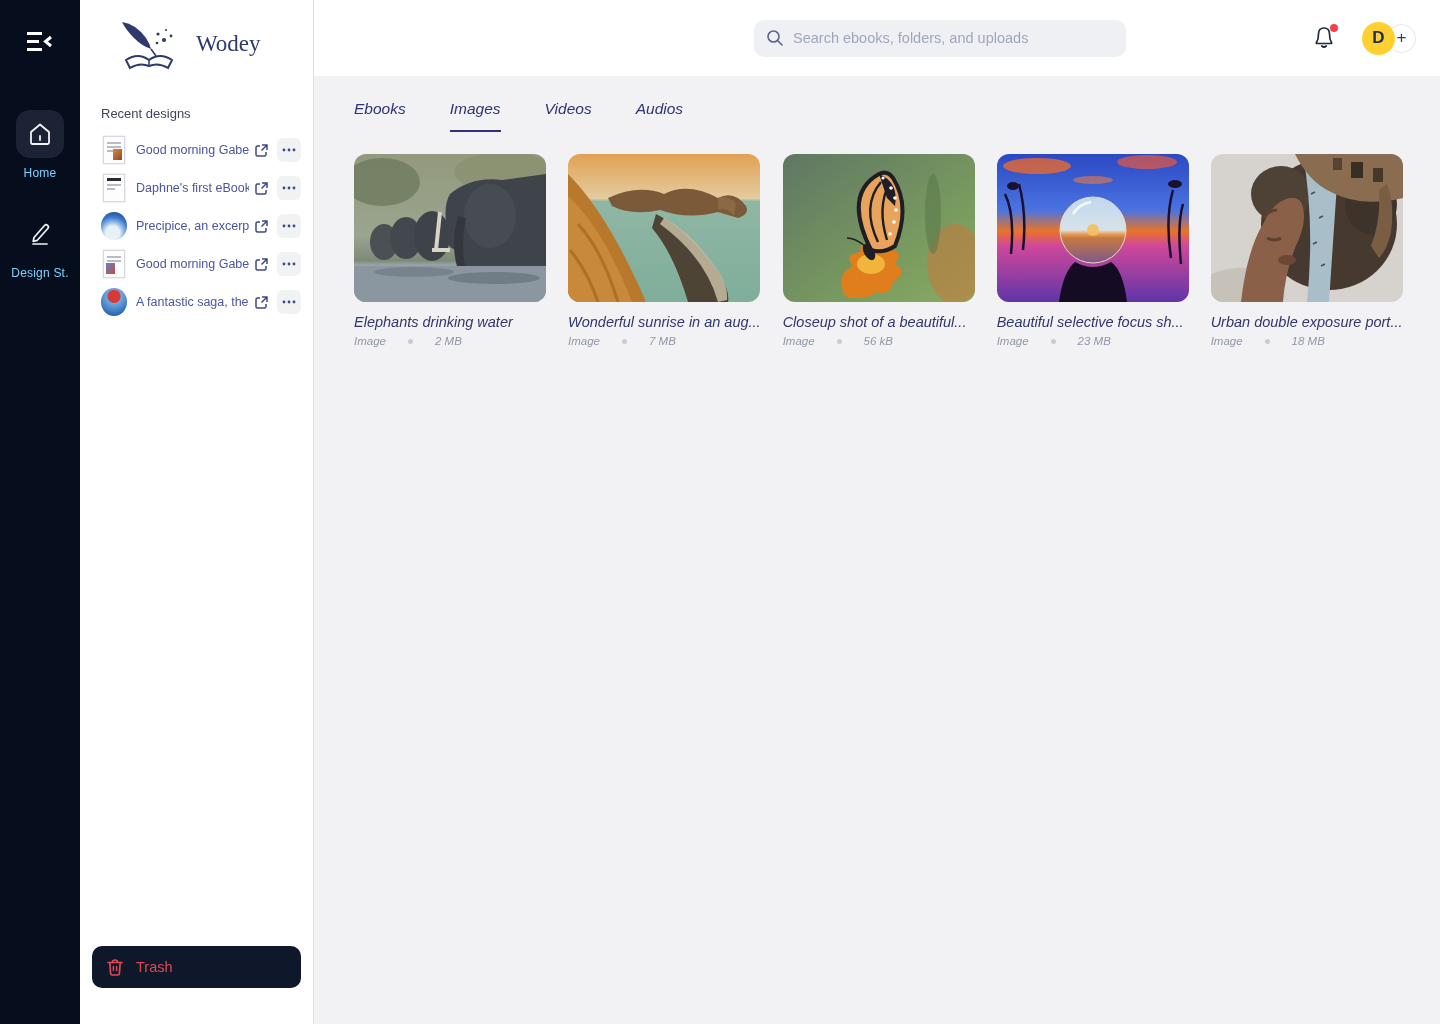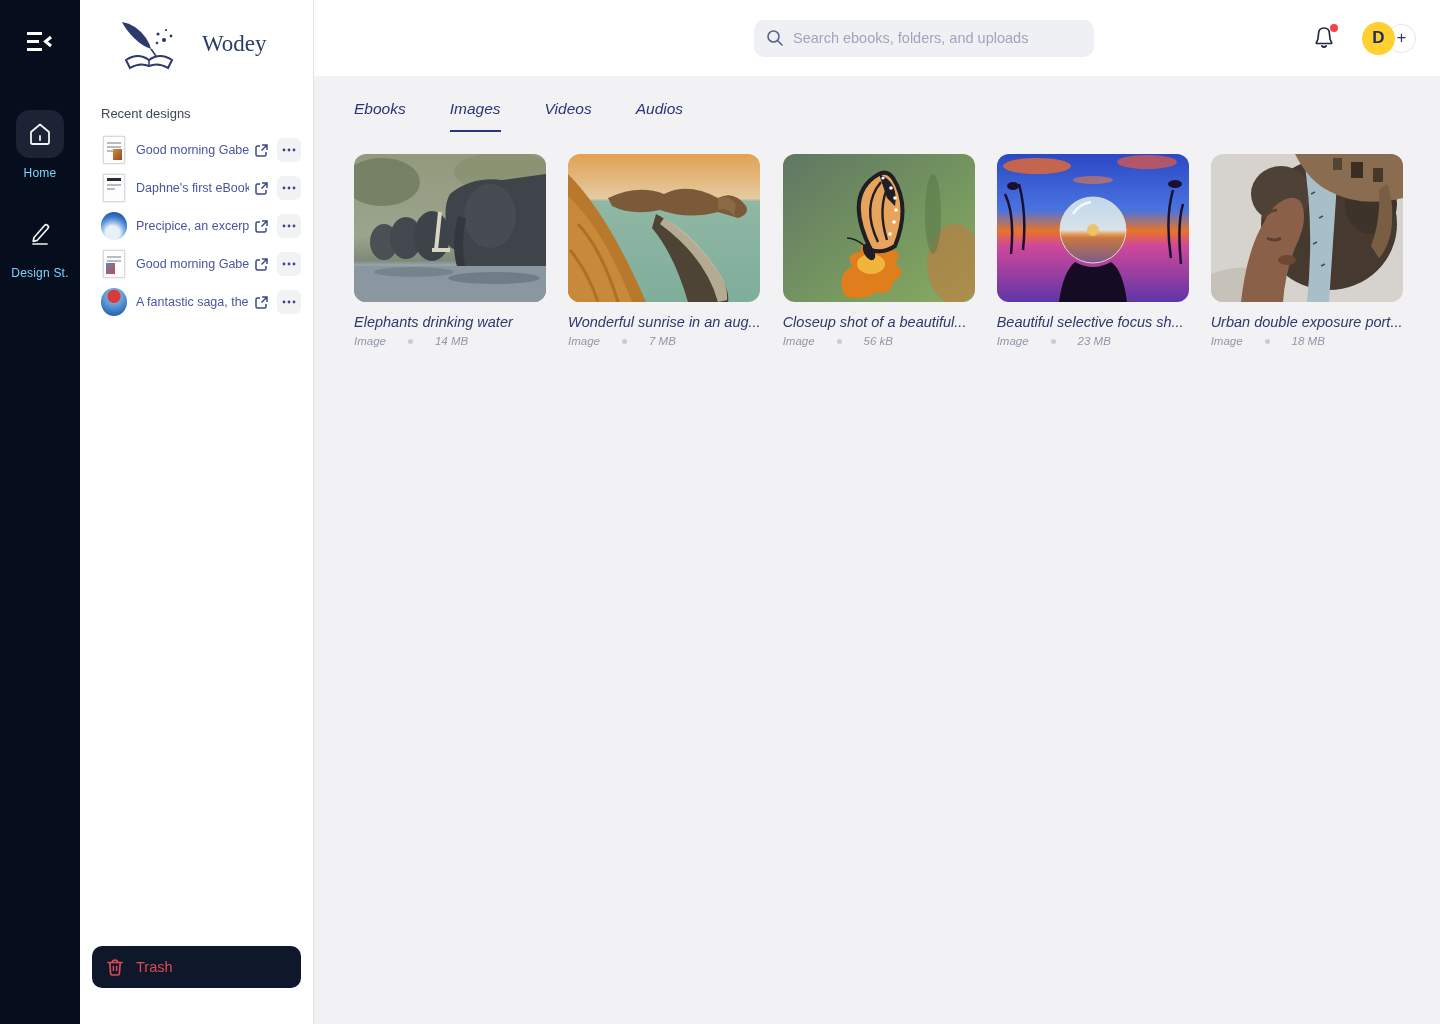--- a/index.html
+++ b/index.html
@@ -10,21 +10,21 @@
   .rail { width:80px; background:#060D1D; flex:0 0 80px; display:flex; flex-direction:column; align-items:center; }
   .rail .collapse-btn { width:32px; height:32px; margin:26px 0 0 0; align-self:flex-start; margin-left:24px; cursor:pointer; display:flex; align-items:center; justify-content:center; }
   .rail-item { margin-top:22px; display:flex; flex-direction:column; align-items:center; cursor:pointer; }
   .rail-item .pill { width:48px; height:48px; border-radius:14px; display:flex; align-items:center; justify-content:center; }
   .rail-item.active .pill { background:#1B2334; }
   .rail-item .rail-label { margin-top:8px; font-size:12px; color:#7dd3fc; letter-spacing:.2px; }
   .rail-item.second { margin-top:30px; }
 
   
   .sidebar { width:234px; flex:0 0 234px; background:#FFFFFF; border-right:1px solid #E0E1E5; display:flex; flex-direction:column; position:relative; }
-  .logo-wrap { display:flex; align-items:center; gap:20px; margin:16px 0 0 36px; }
+  .logo-wrap { display:flex; align-items:center; gap:14px; margin:16px 0 0 36px; }
   .logo-text { font-family:"Liberation Serif", serif; font-size:23px; color:#2E3A6E; margin-left:-2px; }
   .recent-title { margin:34px 0 10px 21px; font-size:13px; color:#3C4659; }
   .recent-list { display:flex; flex-direction:column; }
   .recent-item { display:flex; align-items:center; height:38px; padding:0 12px 0 21px; }
   .recent-thumb { width:26px; height:30px; flex:0 0 26px; display:flex; align-items:center; justify-content:center; }
   .thumb-page { width:22px; height:28px; background:#FDFDFD; border:1px solid #D8D9DD; box-shadow:0 0 2px rgba(0,0,0,.15); position:relative; overflow:hidden; }
   .thumb-page i { position:absolute; left:3px; right:3px; height:1.5px; background:#B9BCC4; }
   .thumb-page i:nth-child(1){ top:5px; } .thumb-page i:nth-child(2){ top:9px; } .thumb-page i:nth-child(3){ top:13px; width:8px; }
   .thumb-page .pic { position:absolute; width:9px; height:11px; right:2px; bottom:3px; background:linear-gradient(135deg,#D98A3A,#8A4A2A); }
   .thumb-page.v2 i:nth-child(1){ top:3px; background:#2A2A30; height:3px; }
@@ -34,21 +34,21 @@
   .thumb-saga { background:radial-gradient(circle at 50% 30%, #D83A3A 0 26%, #6FA8E0 30%, #2E6CB8 75%, #1E3C78 100%); }
   .recent-item .recent-label { flex:1; margin-left:9px; font-size:12.5px; color:#4A55A0; white-space:nowrap; overflow:hidden; }
   .icon-btn { width:24px; height:24px; border-radius:6px; display:flex; align-items:center; justify-content:center; cursor:pointer; background:transparent; border:none; }
   .icon-btn.more { background:#F1F2F4; margin-left:4px; }
   .trash-btn { position:absolute; left:12px; right:12px; bottom:36px; height:42px; background:#0f172a; border:none; border-radius:10px; display:flex; align-items:center; gap:12px; padding:0 14px; cursor:pointer; }
   .trash-btn span { font-size:14.5px; color:#DE4A54; }
 
   
   .main { flex:1; display:flex; flex-direction:column; background:#F2F2F4; min-width:0; }
   .topbar { height:76px; background:#FFFFFF; display:flex; align-items:center; flex:0 0 76px; padding-right:24px; }
-  .search-box { margin-left:440px; width:340px; height:37px; background:#EEF0F4; border-radius:10px; display:flex; align-items:center; padding:0 12px; gap:9px; }
+  .search-box { margin-left:440px; width:372px; height:37px; background:#EEF0F4; border-radius:10px; display:flex; align-items:center; padding:0 12px; gap:9px; }
   .search-box input { border:none; outline:none; background:transparent; flex:1; font-size:14.5px; color:#3A4486; font-family:"Liberation Sans",sans-serif; }
   .search-box input::placeholder { color:#9FA6BC; }
   .topbar-right { margin-left:auto; display:flex; align-items:center; }
   .bell-wrap { position:relative; width:26px; height:26px; cursor:pointer; margin-right:24px; }
   .bell-dot { position:absolute; top:-1px; right:0px; width:8px; height:8px; border-radius:50%; background:#F4424D; }
   .avatar-group { display:flex; align-items:center; }
   .plus-btn { width:29px; height:29px; border-radius:50%; background:#FFFFFF; border:1px solid #E4E6EA; color:#2E3A6E; font-size:17px; display:flex; align-items:center; justify-content:center; cursor:pointer; margin-left:-8px; }
   .avatar { width:33px; height:33px; border-radius:50%; background:#FFD02F; color:#1F2A5C; font-size:17px; font-weight:bold; display:flex; align-items:center; justify-content:center; cursor:pointer; position:relative; z-index:2; }
 
   .content { padding:24px 38px 0 40px;font-style:italic; }
@@ -306,21 +306,21 @@
           <path d="M104 62 Q96 92 104 116 L112 116 Q106 90 112 64 Z" fill="#34383E"></path>
           <path d="M86 58 L82 96 M78 96 L96 96" stroke="#D8D4C8" stroke-width="4" fill="none"></path>
           <rect x="0" y="112" width="192" height="36" fill="#8B97A0"></rect>
           <ellipse cx="60" cy="118" rx="40" ry="5" fill="#6E7A84" opacity=".7"></ellipse>
           <ellipse cx="140" cy="124" rx="46" ry="6" fill="#5F6B74" opacity=".6"></ellipse>
         </svg>
         <div class="card-title">Elephants drinking water</div>
         <div class="card-meta">
           <span>Image</span>
           <span class="dot-sep"></span>
-          <span>14 MB</span>
+          <span>2 MB</span>
         </div>
       </div>
 
       <div class="card">
         <svg class="thumb" viewBox="0 0 192 148" preserveAspectRatio="none">
           <defs>
               <linearGradient id="g2" x1="0" y1="0" x2="0" y2="1">
             <stop offset="0" stop-color="#E2A153"></stop>
                 <stop offset=".3" stop-color="#E4CBA0"></stop>
                 <stop offset=".32" stop-color="#8FB7A4"></stop>

